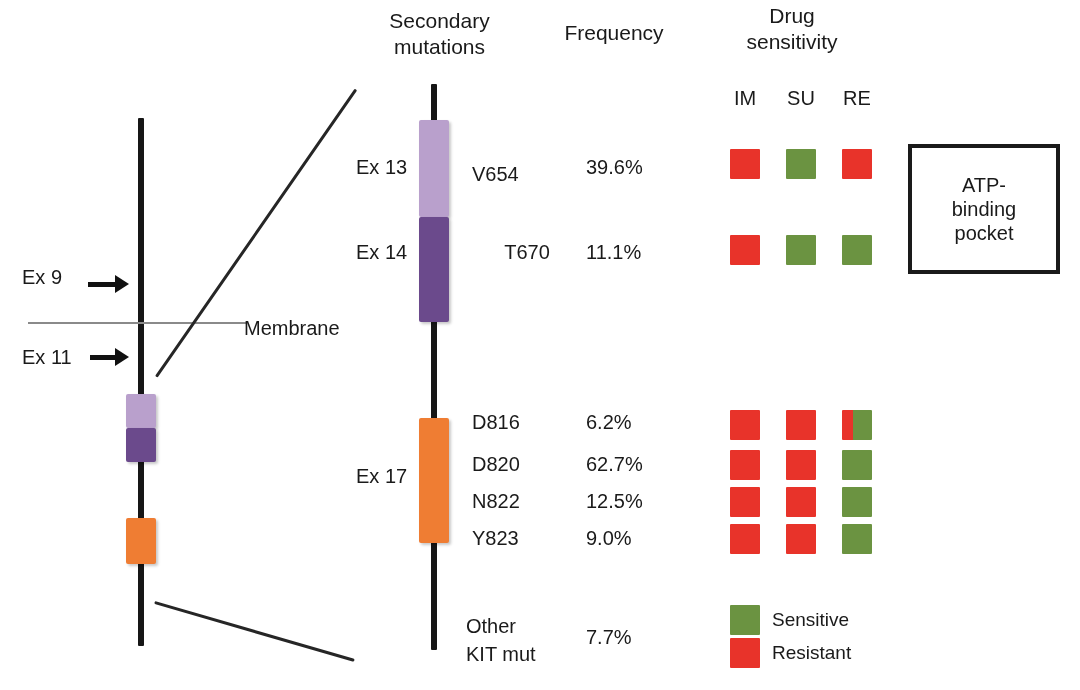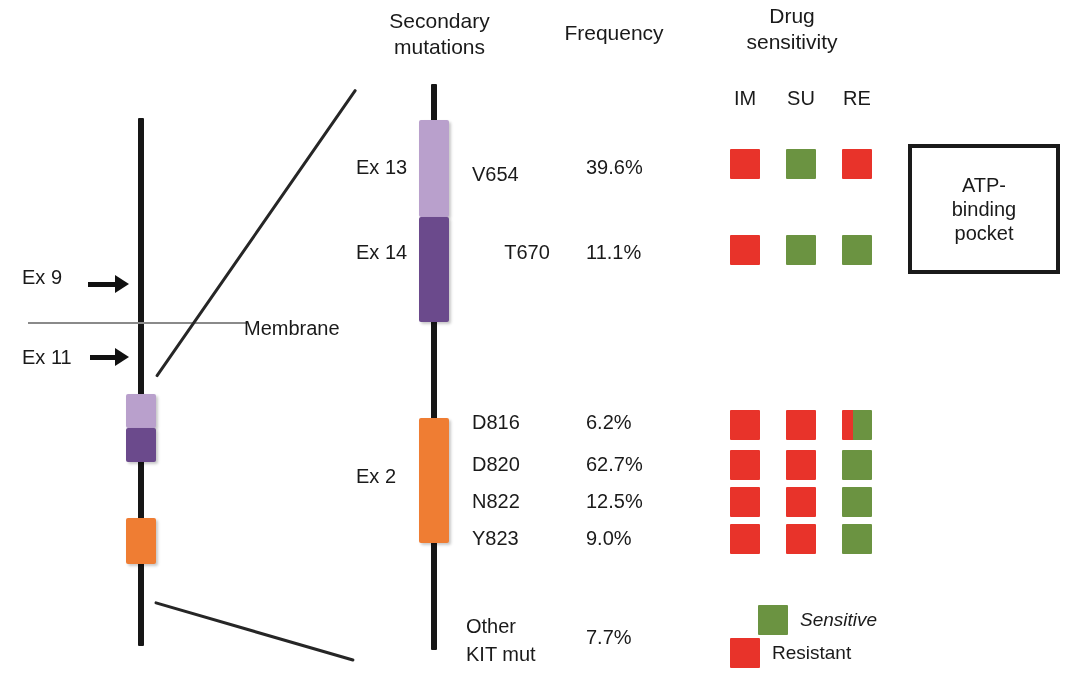--- a/index.html
+++ b/index.html
@@ -159,21 +159,21 @@
   <div class="abs diag" style="left:155px; top:601px; width:208px; transform:rotate(16.2deg);"></div>
 
   <div class="abs backbone" style="left:431px; top:84px; width:6px; height:566px;"></div>
 
   <div class="abs band purple-light" style="left:419px; top:120px; width:30px; height:97px;"></div>
   <div class="abs band purple-dark" style="left:419px; top:217px; width:30px; height:105px;"></div>
   <div class="abs band orange" style="left:419px; top:418px; width:30px; height:125px;"></div>
 
   <div class="abs lbl lbl-l" style="left:356px; top:155px; width:76px;">Ex 13</div>
   <div class="abs lbl lbl-l" style="left:356px; top:240px; width:76px;">Ex 14</div>
-  <div class="abs lbl lbl-l" style="left:356px; top:464px; width:76px;">Ex 2</div>
+  <div class="abs lbl lbl-l" style="left:356px; top:464px; width:76px;">Ex 17</div>
 
   <div class="abs lbl lbl-l" style="left:472px; top:162px; width:110px;">V654</div>
   <div class="abs lbl lbl-l" style="left:472px; top:240px; width:110px;text-align:center;">T670</div>
   <div class="abs lbl lbl-l" style="left:472px; top:410px; width:110px;">D816</div>
   <div class="abs lbl lbl-l" style="left:472px; top:452px; width:110px;">D820</div>
   <div class="abs lbl lbl-l" style="left:472px; top:489px; width:110px;">N822</div>
   <div class="abs lbl lbl-l" style="left:472px; top:526px; width:110px;">Y823</div>
   <div class="abs lbl lbl-l" style="left:466px; top:612px; width:130px; line-height:28px;">Other
 KIT mut</div>
 
@@ -246,21 +246,21 @@
     <div class="half swatch-green" style="width:100%;"></div>
   </div>
 
   <div class="abs annot-box" style="left:908px; top:144px; width:152px; height:130px;">
     <div class="lbl">ATP-
 binding
 pocket</div>
   </div>
 
 
-  <div class="abs legend-row" style="left:758px; top:605px;font-style:italic;">
+  <div class="abs legend-row" style="left:730px; top:605px;">
     <div class="legend-swatch swatch-green"></div>
     <div class="legend-text">Sensitive</div>
   </div>
 
   <div class="abs legend-row" style="left:730px; top:638px;">
     <div class="legend-swatch swatch-red"></div>
     <div class="legend-text">Resistant</div>
   </div>
 
 </div>

